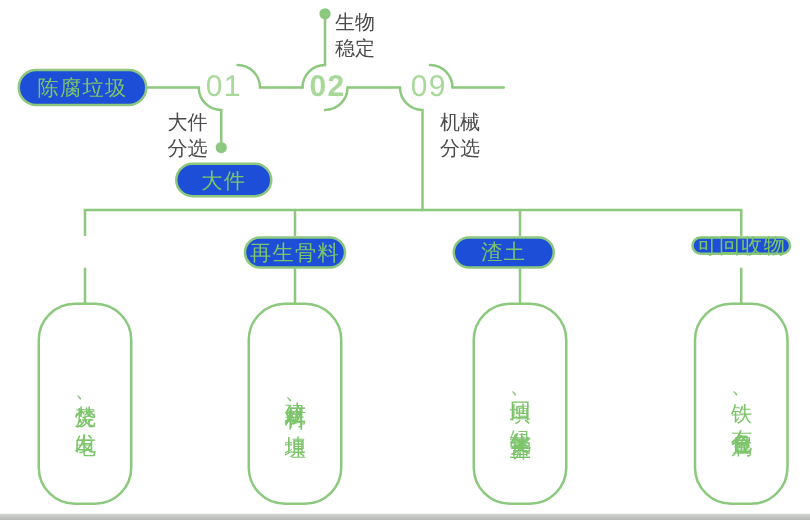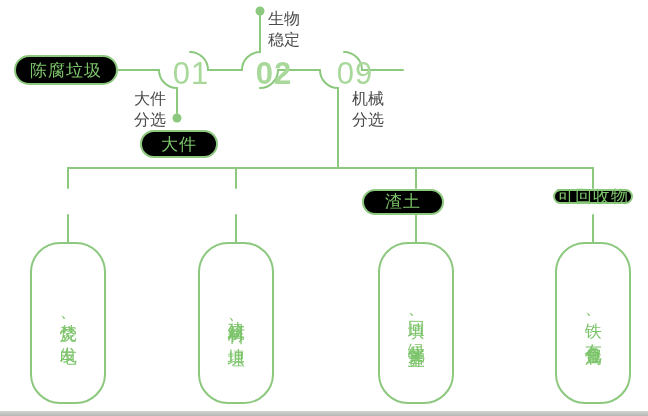--- a/index.html
+++ b/index.html
@@ -29,30 +29,29 @@
     position: absolute;
     border: 2px solid var(--line, #8cc87e);
     border-radius: 999px;
     color: var(--pill_text, #7cc46a);
     display: flex;
     align-items: center;
     justify-content: center;
     font-size: 17px;
     letter-spacing: 1px;
     box-sizing: border-box;
-    background: #000000;
+    background: #1d4ed8;
   }
   .step-number {
     position: absolute;
     transform: translateX(-50%);
     color: var(--step_number, #a9d89b);
-    font-size: 31px;
+    font-size: 24px;
     letter-spacing: 1px;
     line-height: 1;
-    margin-left: 12px;
   }
   .flow-label {
     position: absolute;
     color: var(--label_text, #4b4b4b);
     font-size: 16px;
     line-height: 21px;
     white-space: pre-line;
   }
   .outcome-box {
     position: absolute;
@@ -124,20 +123,23 @@
 稳定</div>
   <div class="flow-label" style="left:134px; top:88px;">大件
 分选</div>
   <div class="flow-label" style="left:352px; top:88px;">机械
 分选</div>
 
   <div class="pill" style="left:140px; top:130px; width:78px; height:28px;">
     <span>大件</span>
   </div>
 
+  <div class="pill" style="left:195px; top:189px; width:82px; height:26px;">
+    <span>再生骨料</span>
+  </div>
   <div class="pill" style="left:362px; top:189px; width:82px; height:26px;align-items:flex-end;">
     <span>渣土</span>
   </div>
   <div class="pill" style="left:553px; top:189px; width:80px; height:15px;">
     <span>可回收物</span>
   </div>
 
   <div class="outcome-box" style="left:30px;">
     <span class="vtext">焚烧、发电</span>
   </div>

